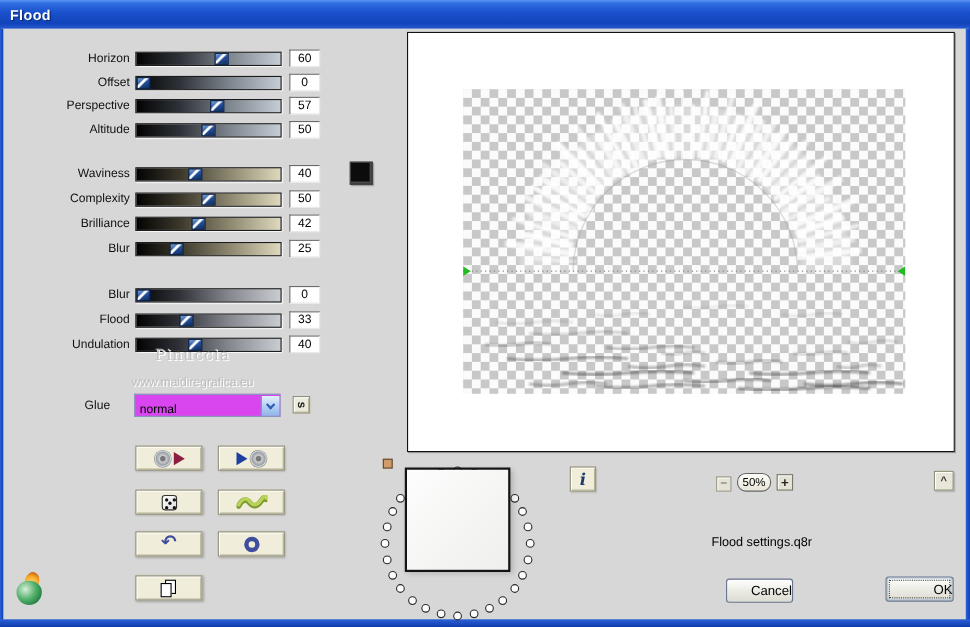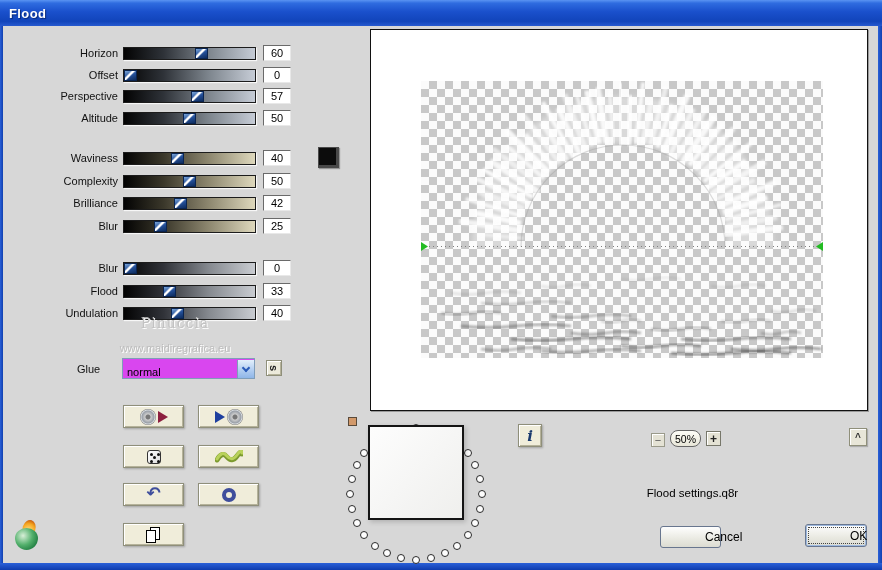--- a/index.html
+++ b/index.html
@@ -77,21 +77,21 @@
   .ringzone{position:absolute;left:340px;top:418px;width:154px;height:154px;}
   .mdot{position:absolute;width:8px;height:8px;border-radius:50%;background:#fdfdfd;border:1.5px solid #2a2a2a;}
   .memsq{position:absolute;left:28px;top:7px;width:96px;height:95px;background:linear-gradient(135deg,#fdfdfd,#efefed);border:2px solid #141414;box-shadow:2px 2px 5px rgba(0,0,0,.18);}
 
   .ibtn{position:absolute;left:518px;top:424px;width:24px;height:23px;background:#f0edda;border:1px solid #8f8f7a;box-shadow:inset 1px 1px 0 #fff,inset -1px -1px 0 #b5b29a,1px 1px 2px rgba(0,0,0,.25);font-family:"DejaVu Serif",serif;font-style:italic;font-weight:bold;font-size:15px;color:#1a3a6e;display:flex;align-items:center;justify-content:center;}
   .zminus{position:absolute;left:651px;top:433px;width:14px;height:14px;background:#e4e2d4;border:1px solid #9a9a8a;box-shadow:inset 1px 1px 0 #fff;font-size:11px;color:#555;display:flex;align-items:center;justify-content:center;line-height:1;}
   .zpill{position:absolute;left:670px;top:430px;width:31px;height:17px;background:linear-gradient(#fdfdf8,#e8e6d8);border:1px solid #666;border-radius:8px;font-size:10.5px;color:#000;display:flex;align-items:center;justify-content:center;}
   .zplus{position:absolute;left:706px;top:431px;width:15px;height:15px;background:#e4e2d4;border:1px solid #77776a;box-shadow:inset 1px 1px 0 #fff;font-size:12px;font-weight:bold;color:#222;display:flex;align-items:center;justify-content:center;line-height:1;}
   .expbtn{position:absolute;left:849px;top:428px;width:18px;height:18px;background:#e8e6d8;border:1px solid #8f8f7a;box-shadow:inset 1px 1px 0 #fff,1px 1px 1px rgba(0,0,0,.2);font-size:10px;font-weight:bold;color:#333;display:flex;align-items:center;justify-content:center;}
   .settings-file{position:absolute;left:600px;top:487px;width:185px;text-align:center;font-size:11.5px;color:#000;}
-  .xpbtn{position:absolute;height:22px;background:linear-gradient(#fefefe,#e9e9e1 60%,#dcdcd2);border:1px solid #68768e;border-radius:3px;font-family:"Liberation Sans",sans-serif;font-size:12px;color:#000;display:flex;align-items:center;justify-content:flex-start;padding-left:44px;}
+  .xpbtn{position:absolute;height:22px;background:linear-gradient(#fefefe,#e9e9e1 60%,#dcdcd2);border:1px solid #68768e;border-radius:3px;font-family:"Liberation Sans",sans-serif;font-size:12px;color:#000;display:flex;align-items:center;justify-content:flex-end;}
   .cancel{left:660px;top:526px;width:61px;}
   .ok{left:805px;top:524px;width:62px;height:23px;outline:1px dotted #444;outline-offset:-4px;box-shadow:0 0 0 1px #9db9e0 inset;}
 </style>
 </head>
 <body>
 
 <div class="window">
 
   <div class="titlebar">
     <span class="title">Flood</span>

